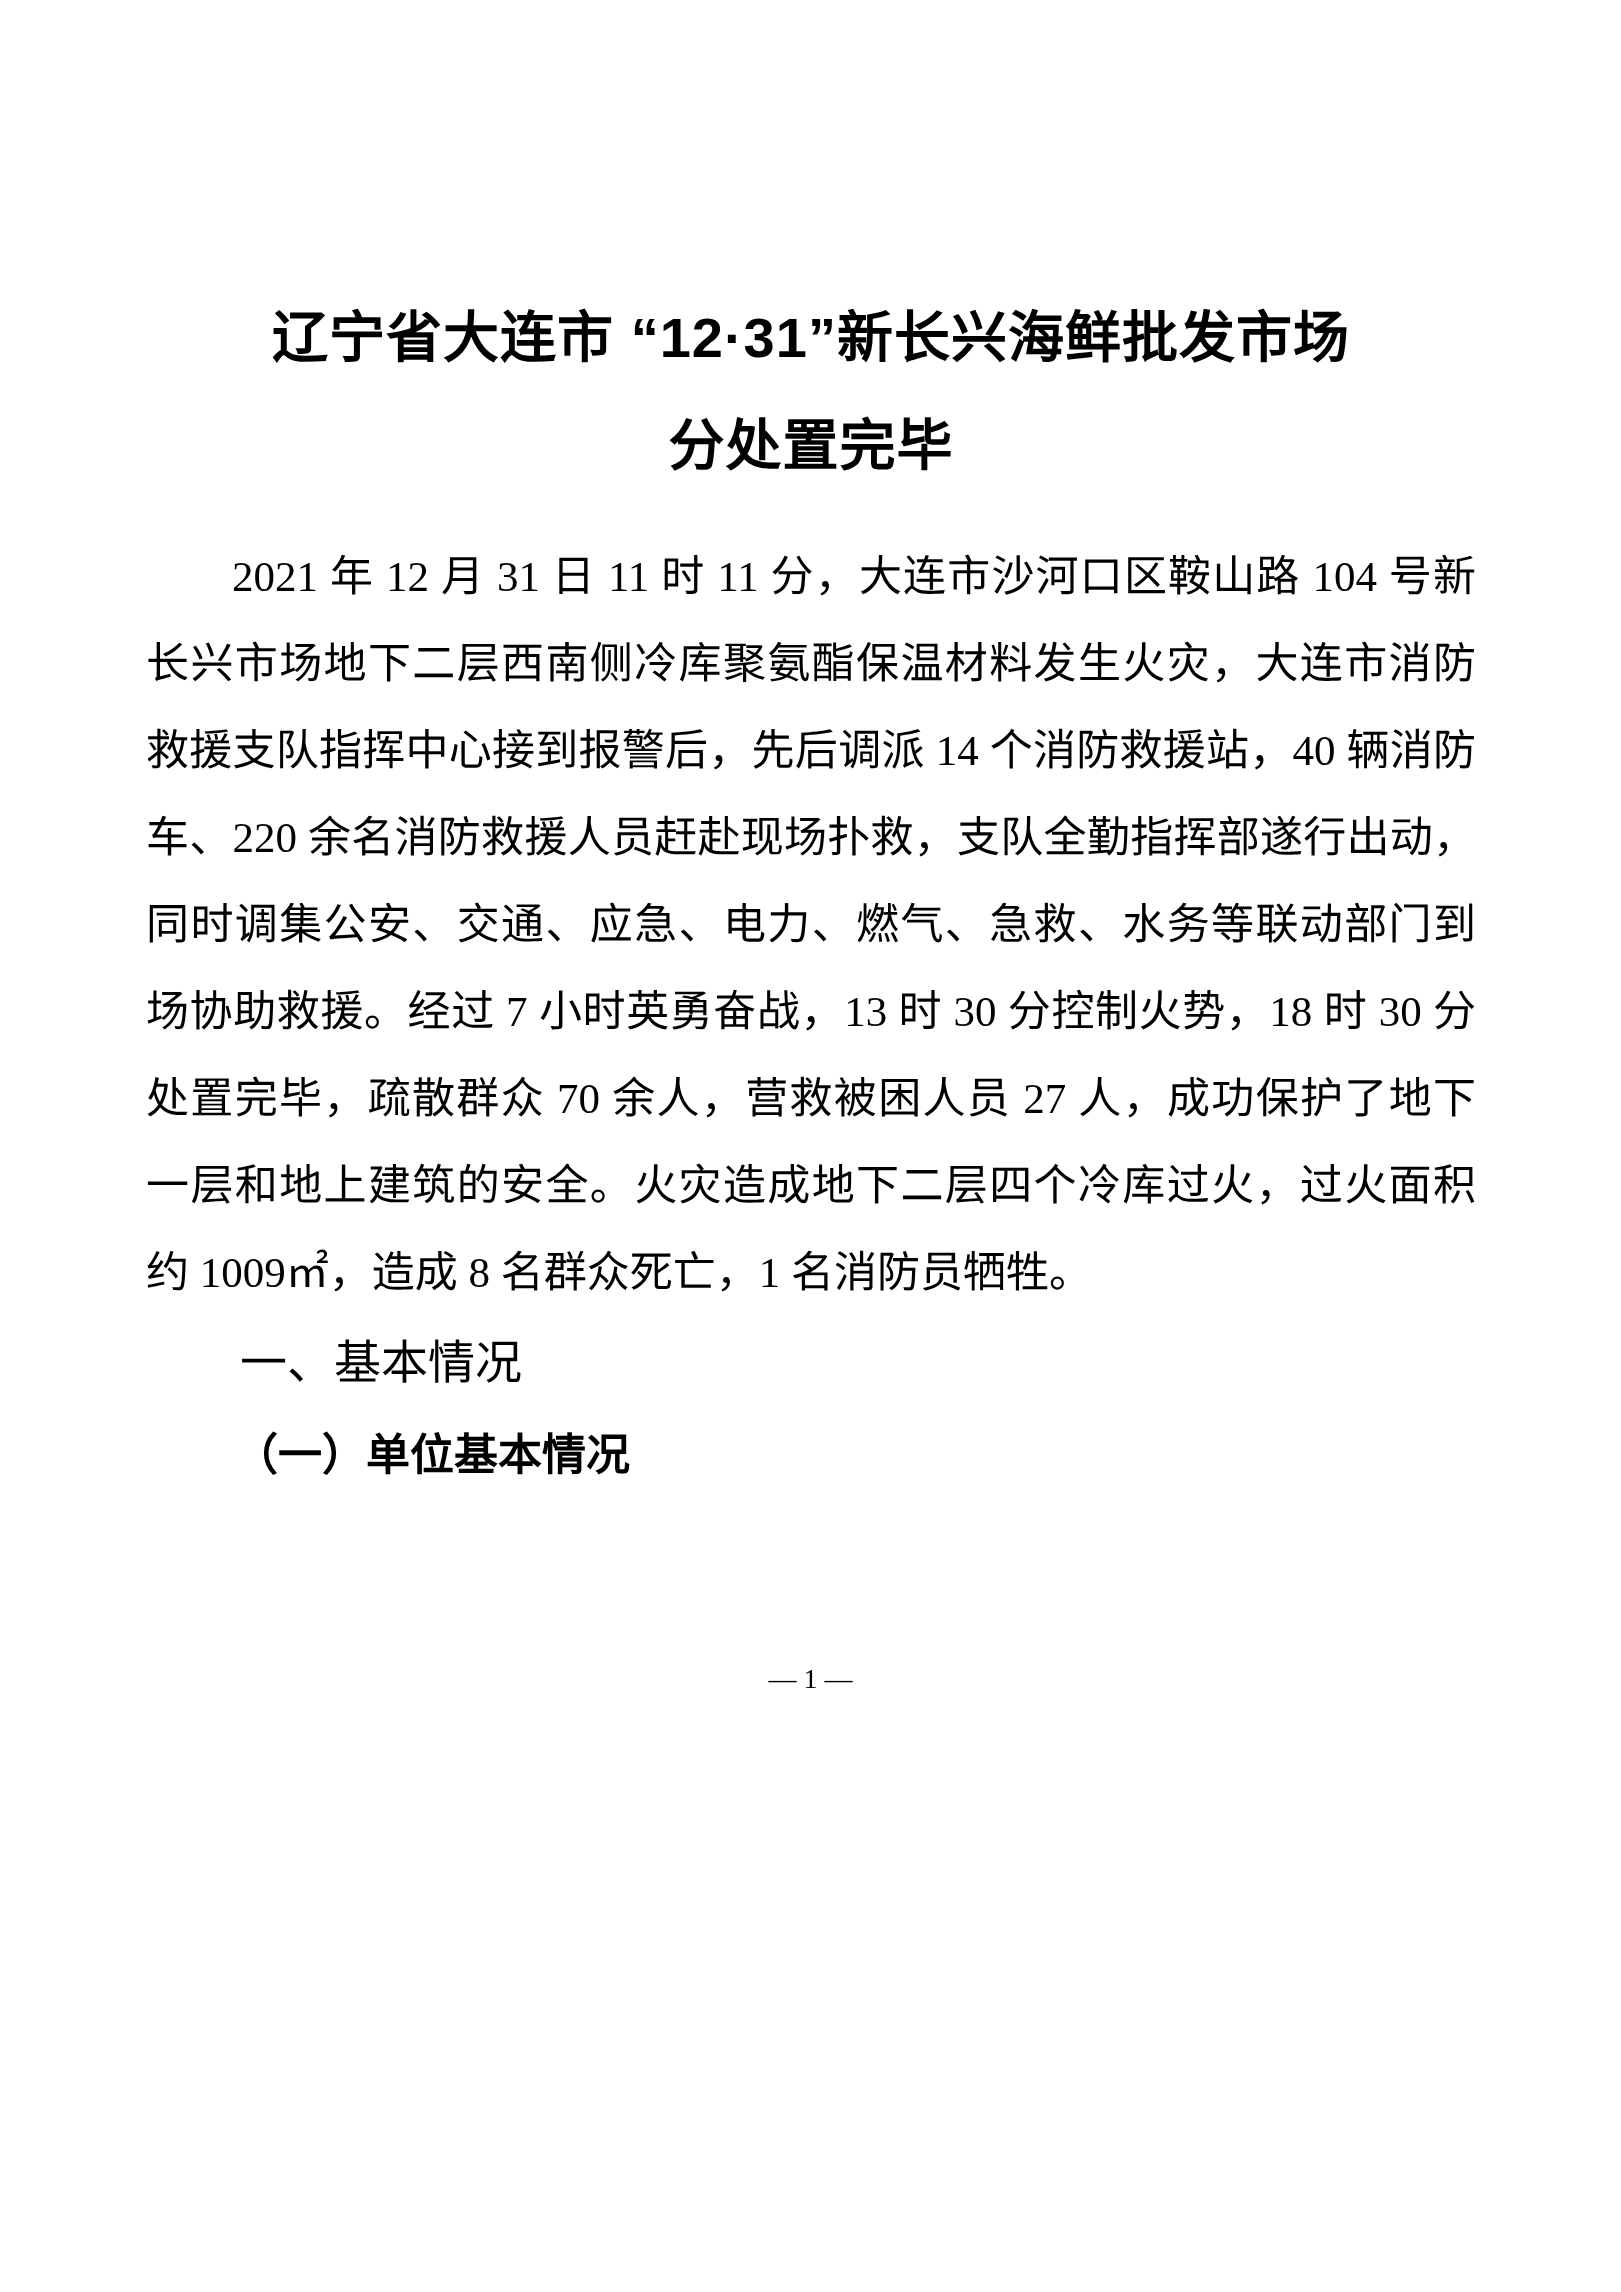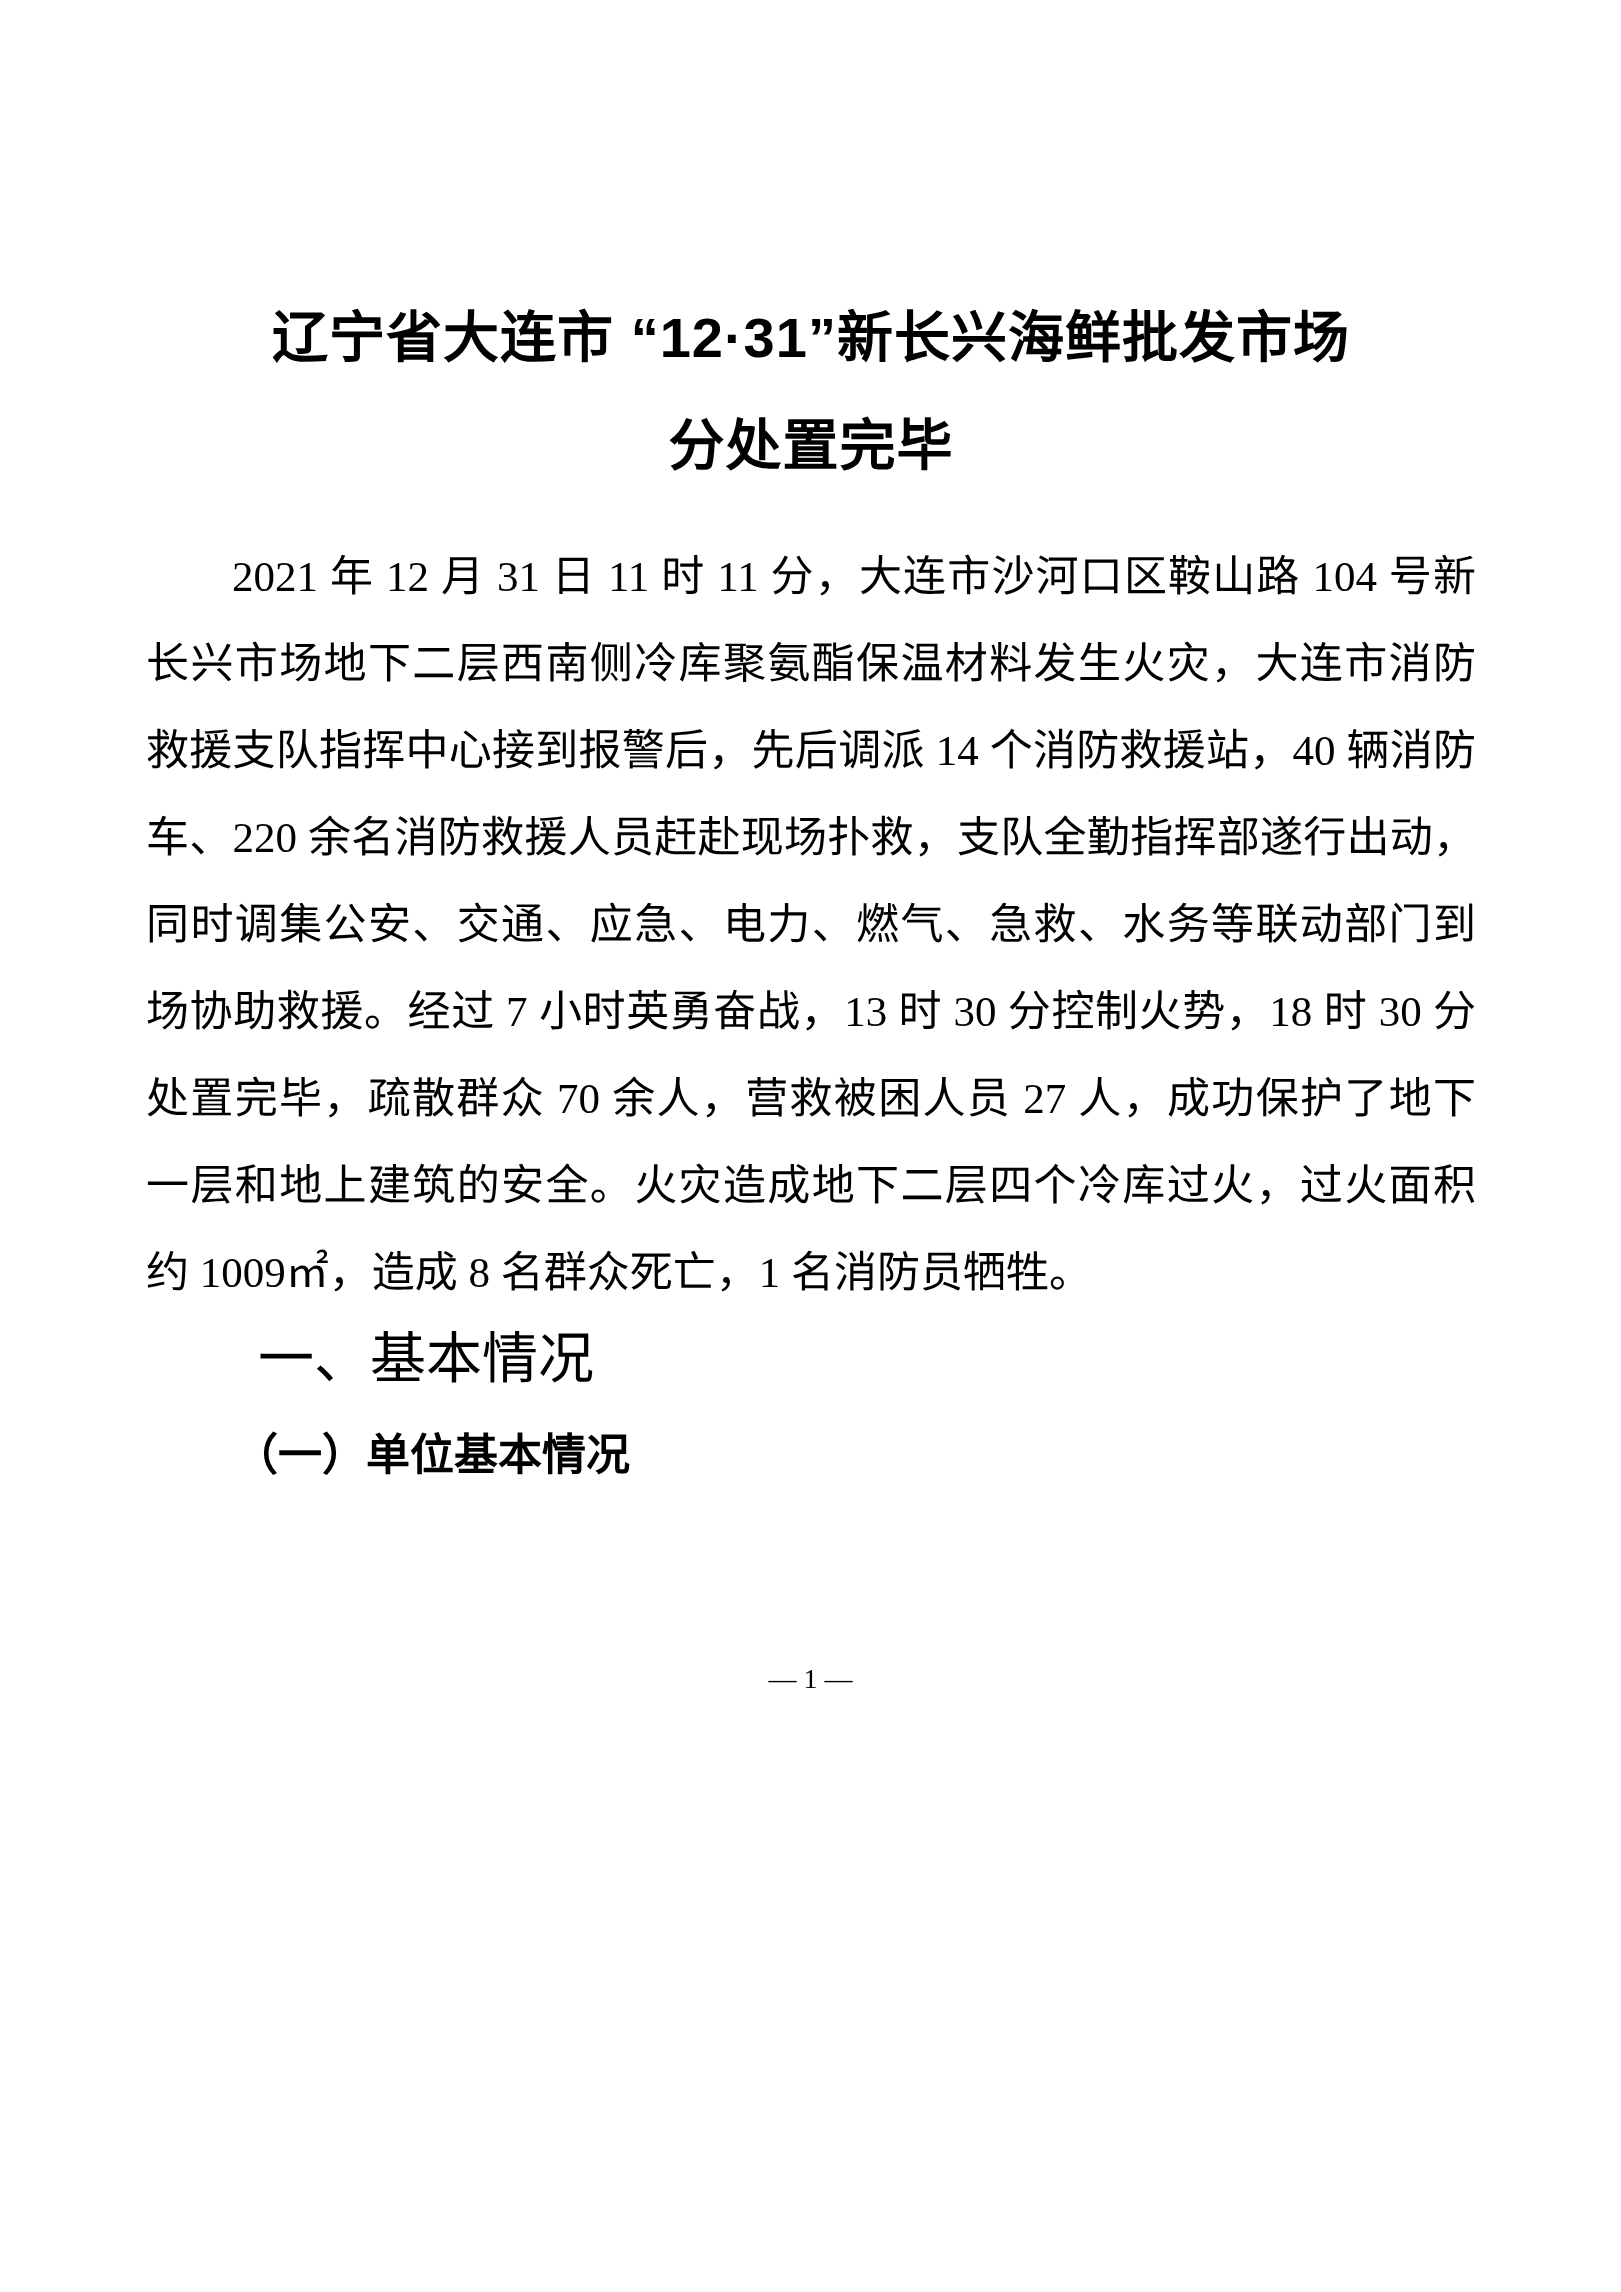--- a/index.html
+++ b/index.html
@@ -34,23 +34,23 @@
     line-height: 87px;
     text-align: justify;
   }
   .doc-body p {
     margin: 4px;
     text-indent: 2em;
   }
   .heading-1 {
     margin: 0;
     text-indent: 1.8em;
-    font-family: Liberation Mono, monospace;
+    font-family: Liberation Serif, serif;
     font-weight: 400;
-    font-size: 56px;
+    font-size: 47px;
     line-height: 87px;
   }
   .heading-2 {
     margin: 0;
     text-indent: 1.6em;
     font-family: "Liberation Sans", "DejaVu Sans", sans-serif;
     font-weight: 700;
     font-size: 44px;
     line-height: 87px;
   }

